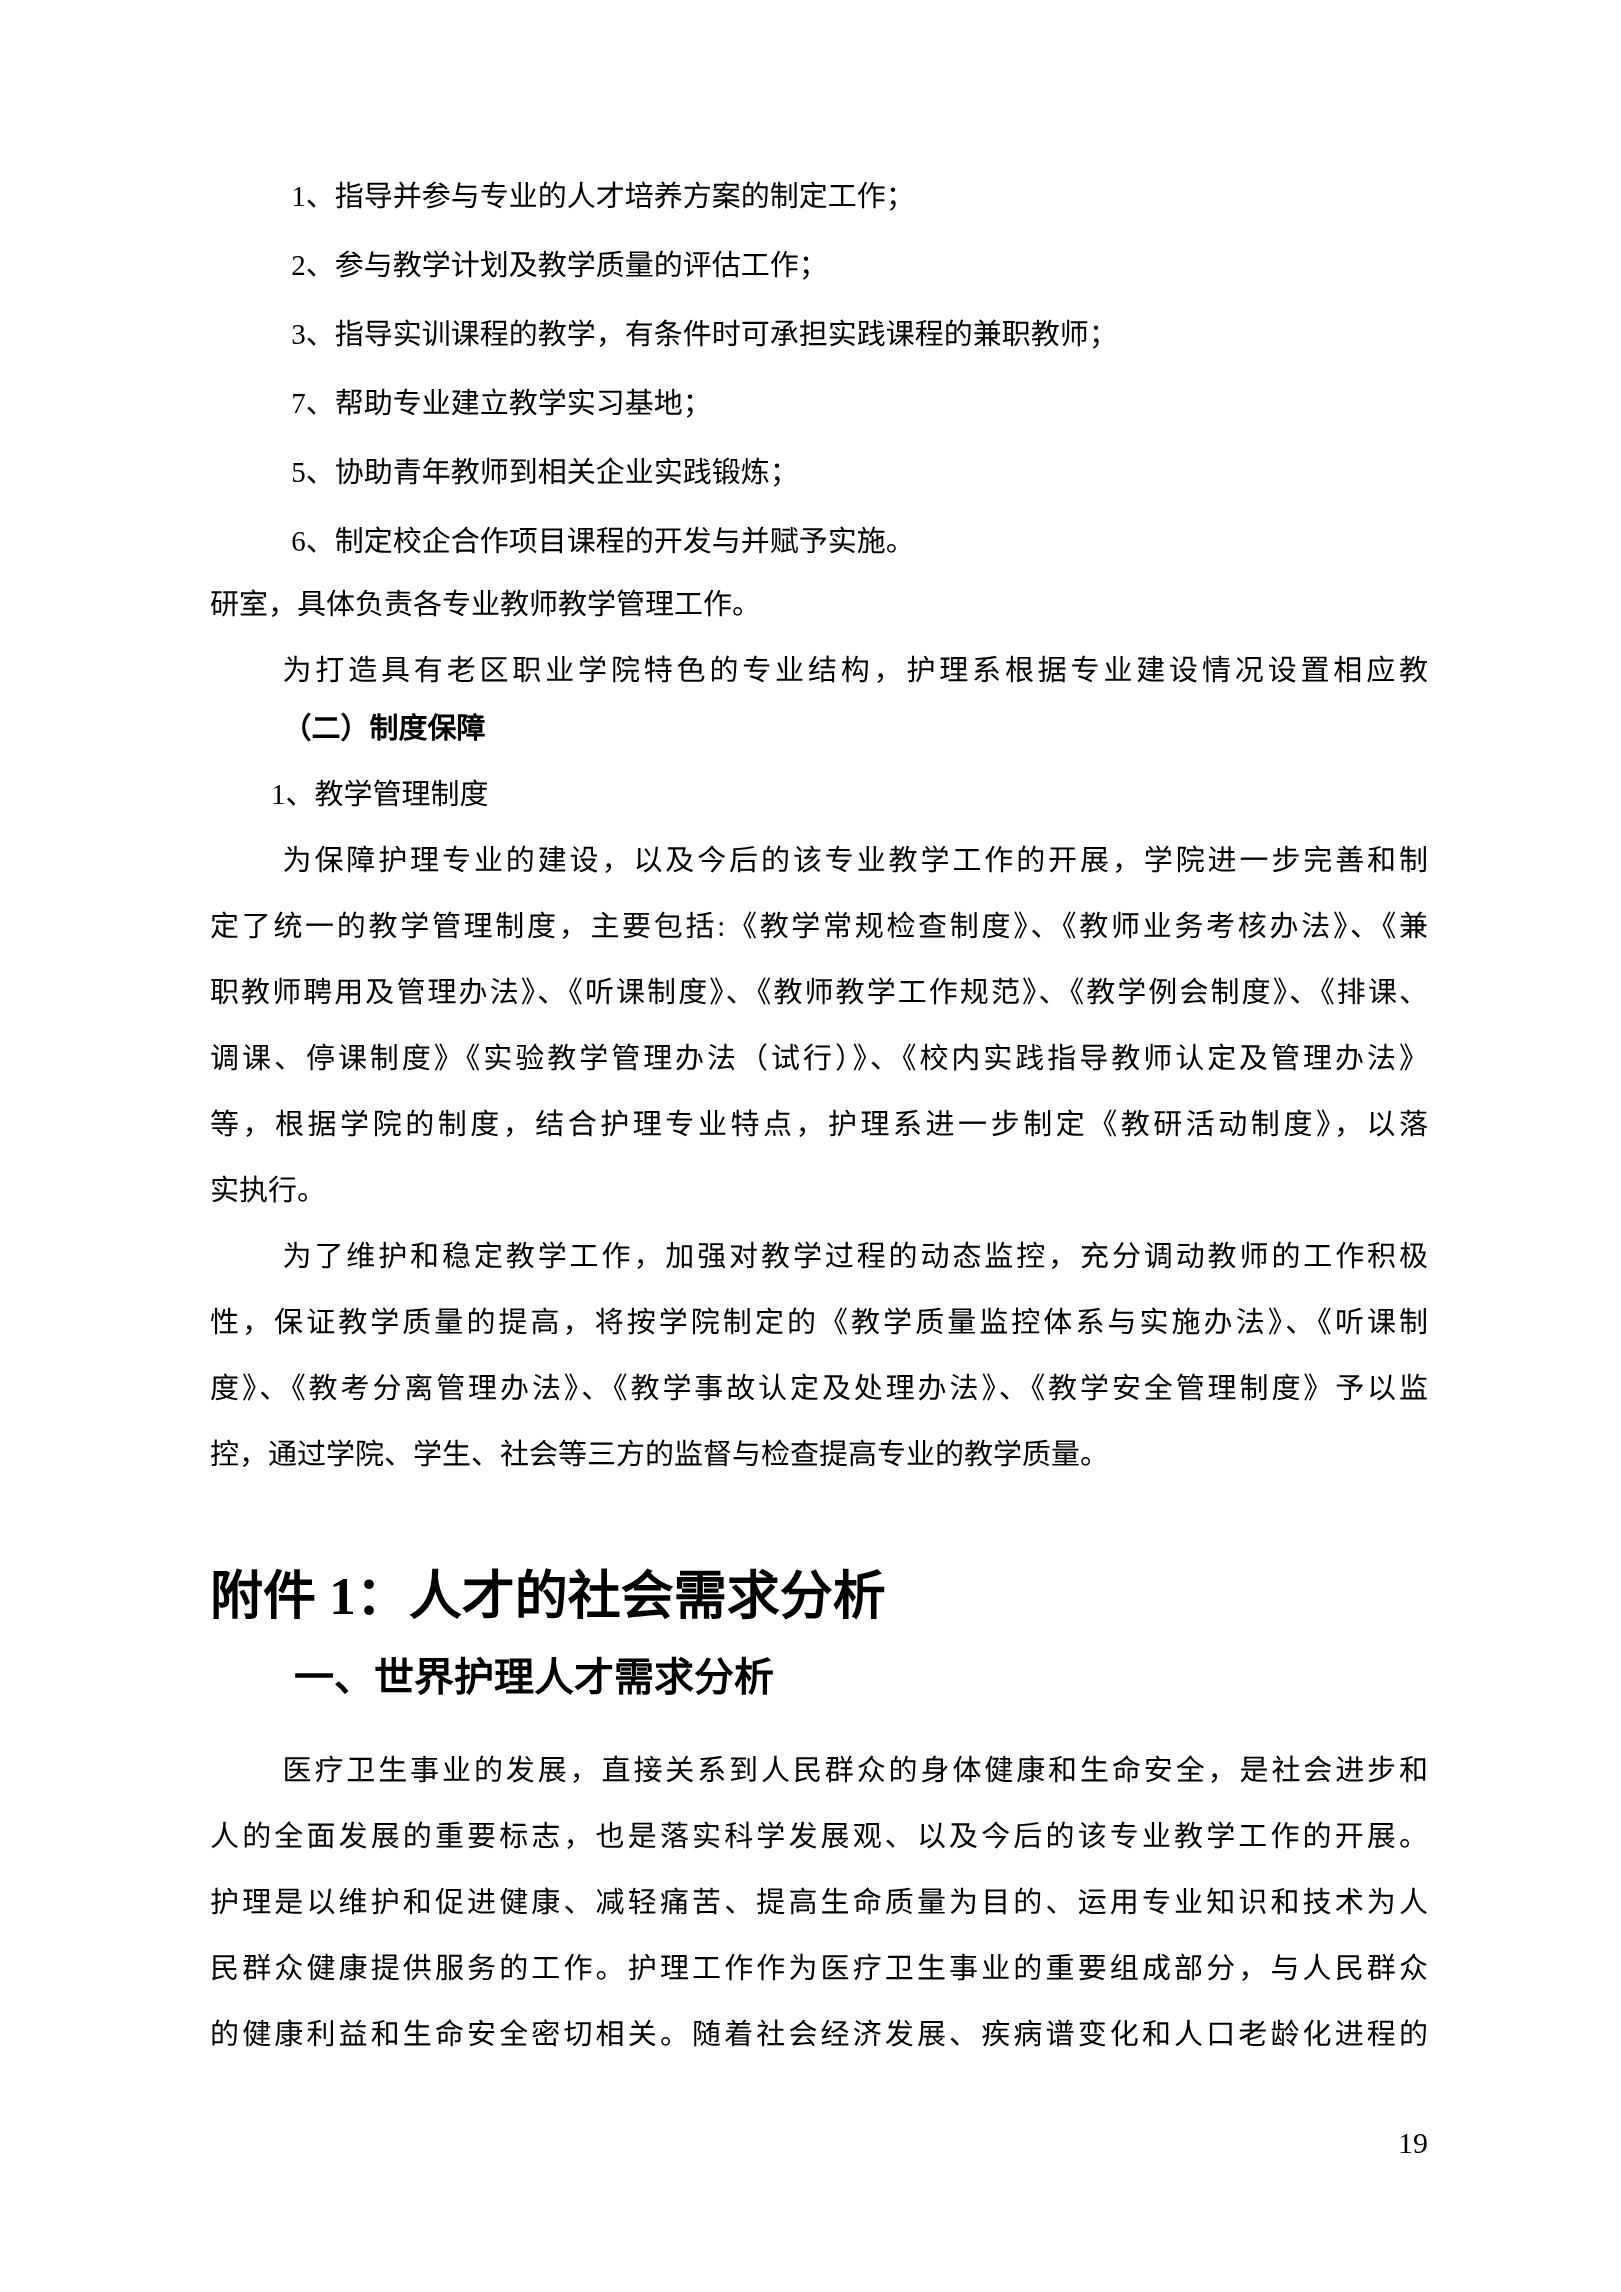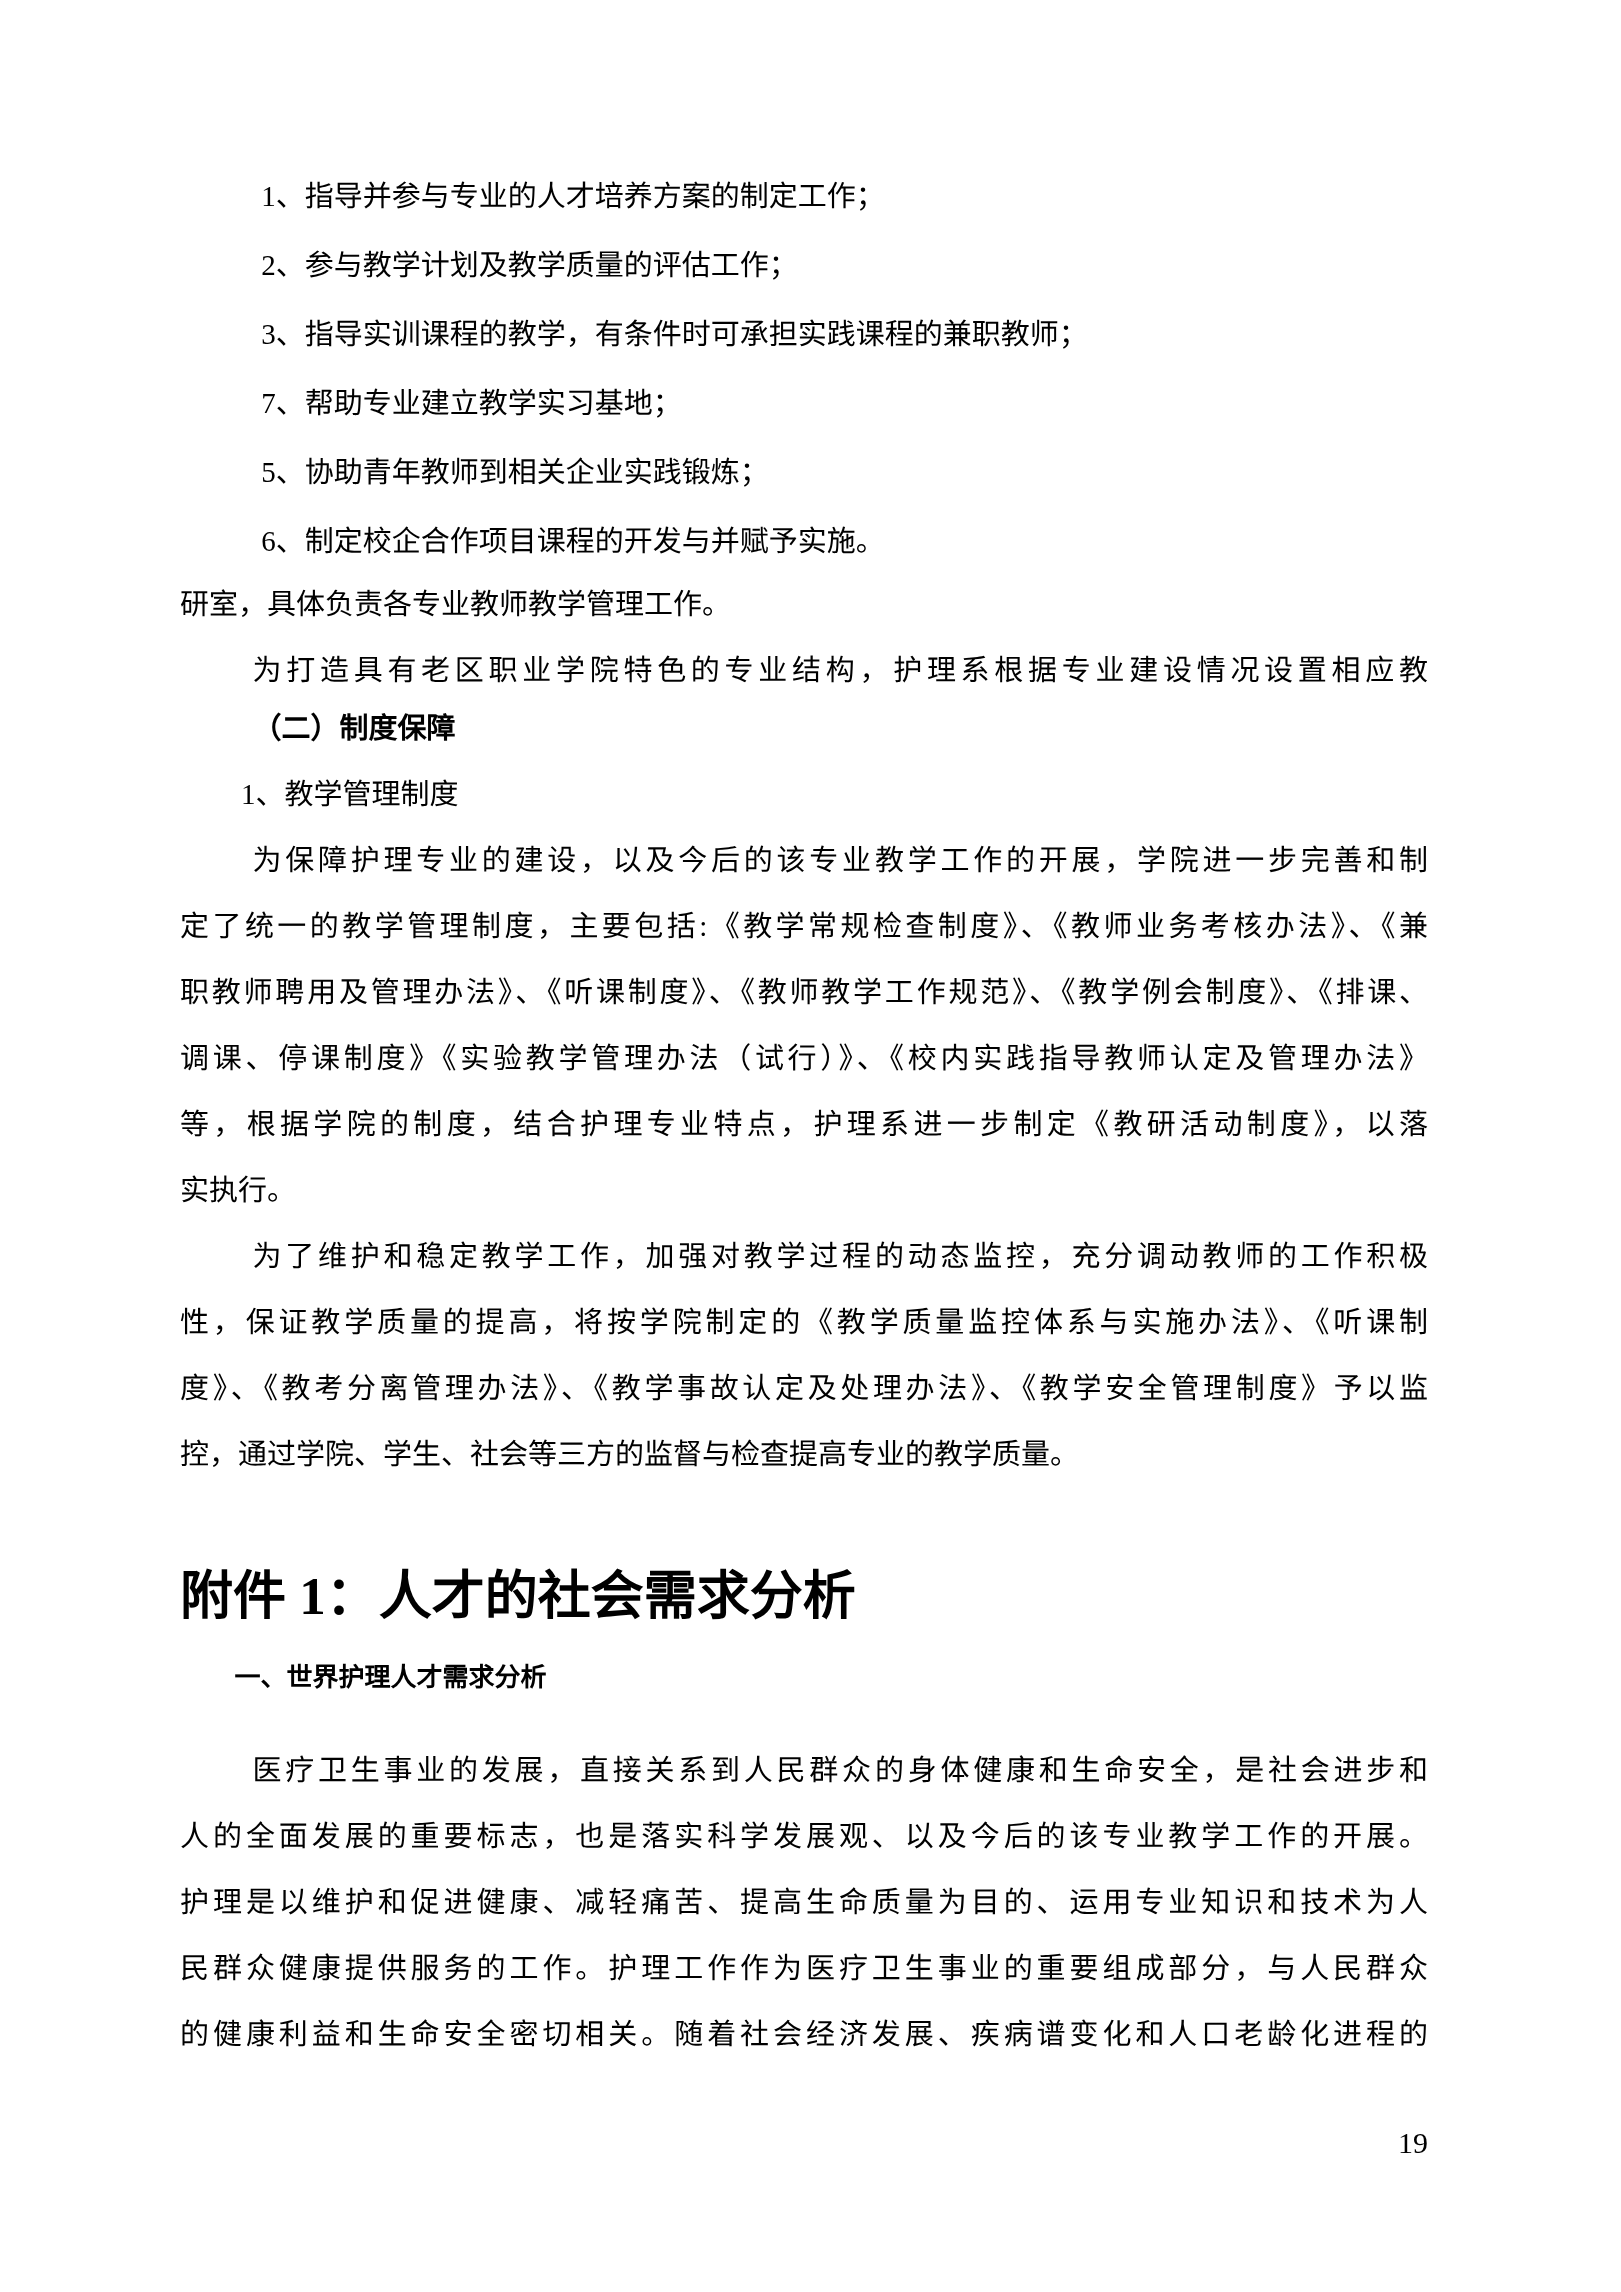--- a/index.html
+++ b/index.html
@@ -11,21 +11,21 @@
     position: relative;
     width: 1621px;
     height: 2293px;
     background: #ffffff;
     color: #000000;
     font-family: "Liberation Serif", "DejaVu Serif", serif;
     overflow: hidden;
   }
   .content {
     position: absolute;
-    left: 180px;
+    left: 210px;
     right: 193px;
     top: 162px;
   }
   .line {
     font-size: 29px;
     line-height: 66px;
     white-space: normal;
   }
   
   .list-item {
@@ -53,21 +53,21 @@
   .heading1 {
     font-weight: bold;
     font-size: 53px;
     line-height: 66px;
     text-indent: 0;
     margin-top: 76px;
   }
   
   .heading2-indent {
     font-weight: bold;
-    font-size: 26px;
+    font-size: 40px;
     line-height: 66px;
     text-indent: 2.1em;
     margin-top: 15.7px;
   }
   .heading2-indent + .paragraph { margin-top: 25.5px; }
   .list-item + .paragraph { margin-top: -4.9px; }
   .page-number {
     position: absolute;
     top: 2125px;
     right: 193px;

